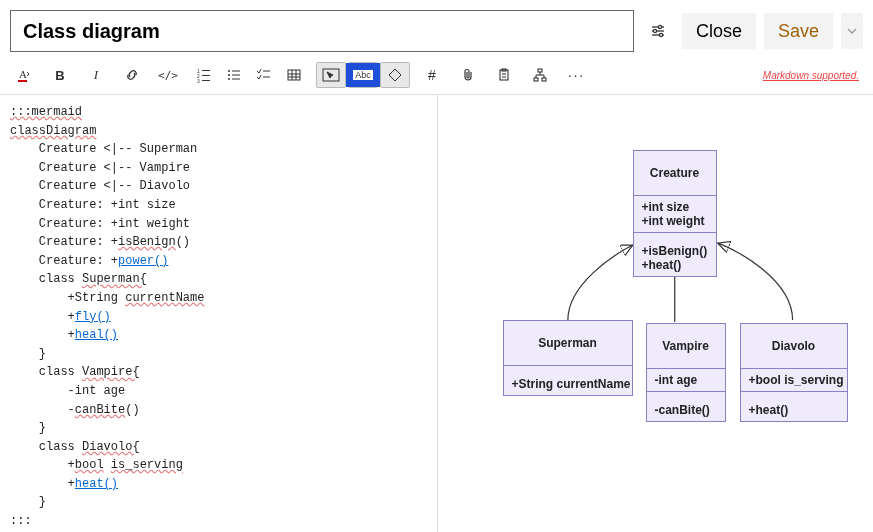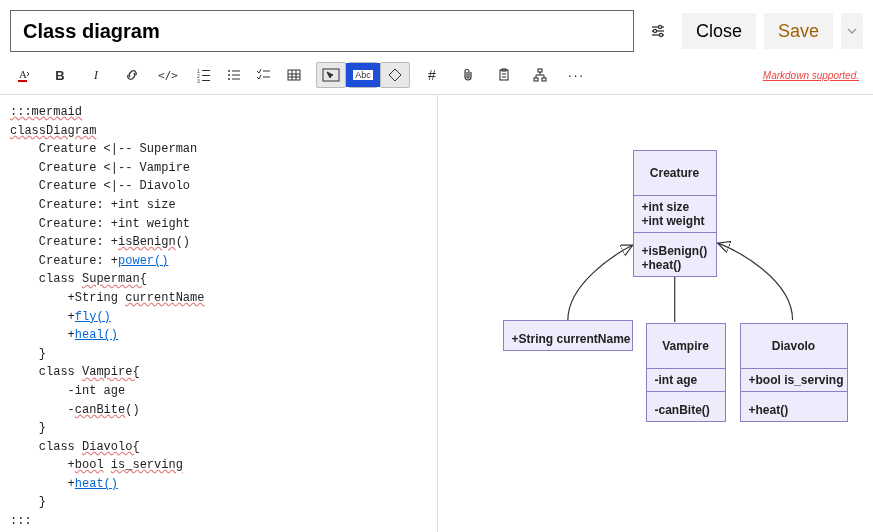--- a/index.html
+++ b/index.html
@@ -301,20 +301,21 @@
         <div>+int size</div>
         <div>+int weight</div>
       </div>
       <div class="csect">
         <div>+isBenign()</div>
         <div>+heat()</div>
       </div>
     </div>
 
     <div class="classbox" style="left:65px; top:225px; width:130px;">
+      <div class="chead">Superman</div>
       <div class="csect">
         <div>+String currentName</div>
       </div>
     </div>
 
     <div class="classbox" style="left:302px; top:228px; width:108px;">
       <div class="chead">Diavolo</div>
       <div class="csect">
         <div>+bool is_serving</div>
       </div>

